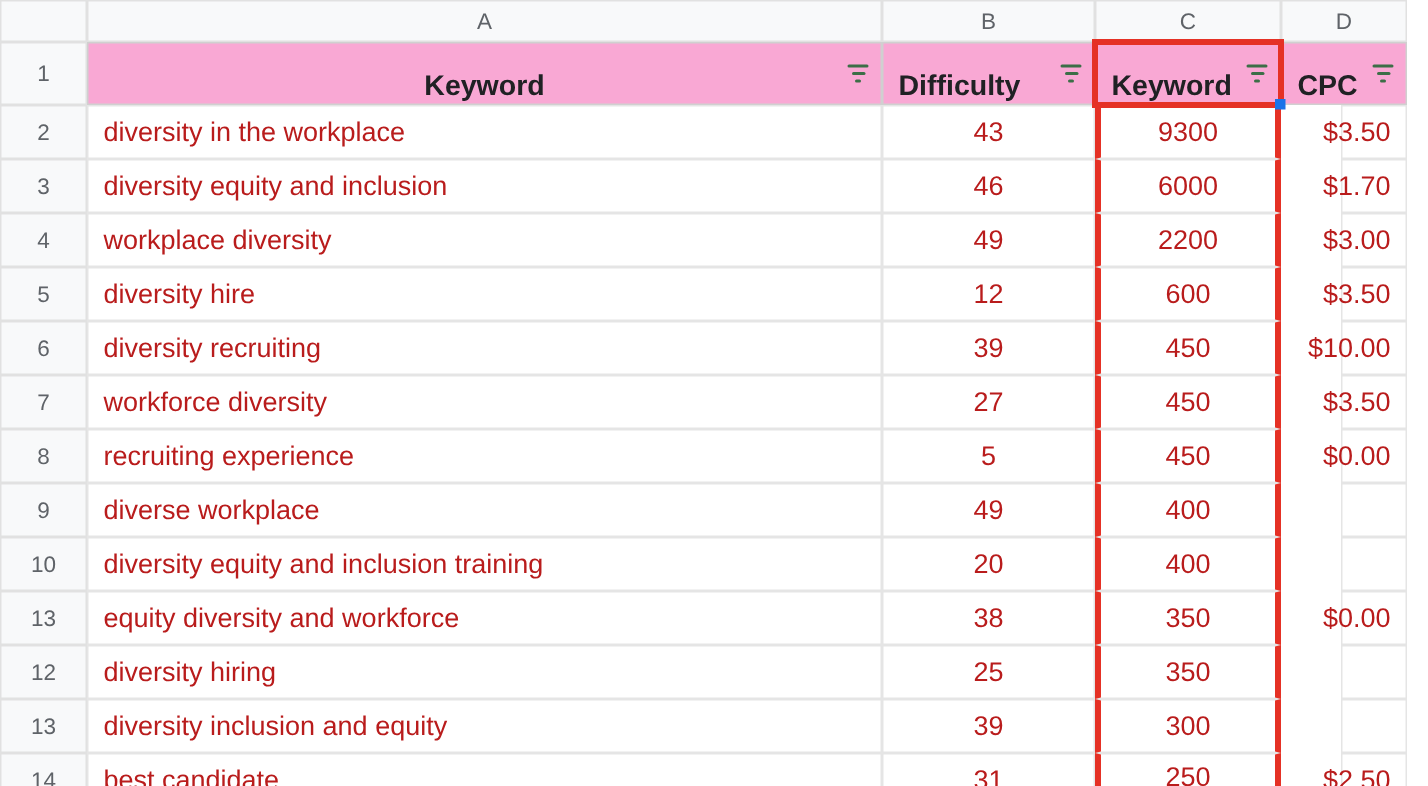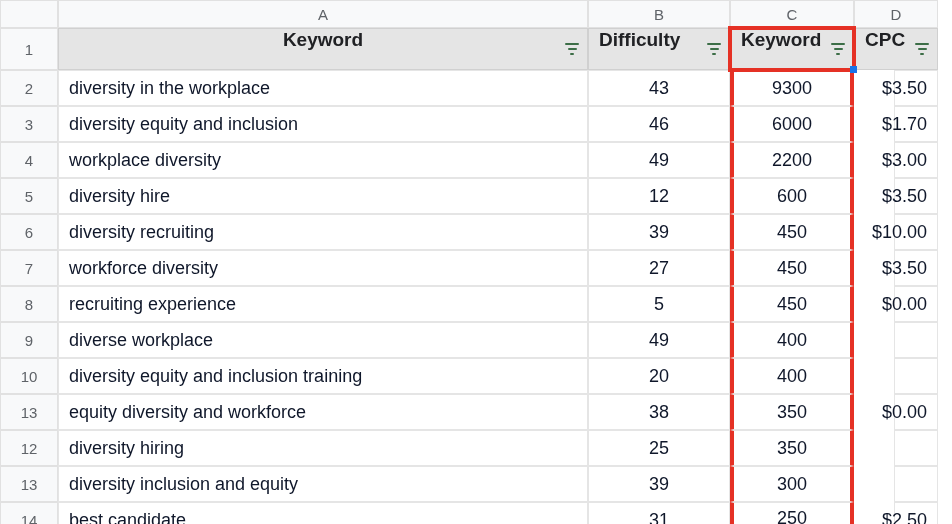--- a/index.html
+++ b/index.html
@@ -22,44 +22,44 @@
     align-items: center;
     justify-content: center;
     font-size: 15px;
     color: #5f6368;
     height: 28px;
   }
   .col-letter { height: 28px; }
   .row-num { height: 36px; }
   .corner { height: 28px; }
   .header-cell {
-    background: #e5e5e5;
+    background: #f9a8d4;
     border: 1px solid #d0d0d0;
     display: flex;
-    align-items: flex-start;
+    align-items: flex-end;
     height: 42px;
     font-weight: bold;
     padding: 0 10px;
     position: relative;
     font-size: 19px;
   }
   .header-cell .label-wrap {
     flex: 1;
     display: flex;
     justify-content: center;
   }
   .row-num.header-row { height: 42px; }
   .data-cell {
     border: 1px solid #e5e5e5;
     display: flex;
     align-items: center;
     height: 36px;
     padding: 0 10px;
     font-size: 18px;
-    color: #0f172a;
+    color: #b91c1c;
     position: relative;
     background: #fff;
   }
   .data-cell.center { justify-content: center; }
   .data-cell.right { justify-content: flex-end; margin-left: 40px; }
   .filter-icon {
     position: absolute;
     right: 6px;
     top: 50%;
     transform: translateY(-50%);

